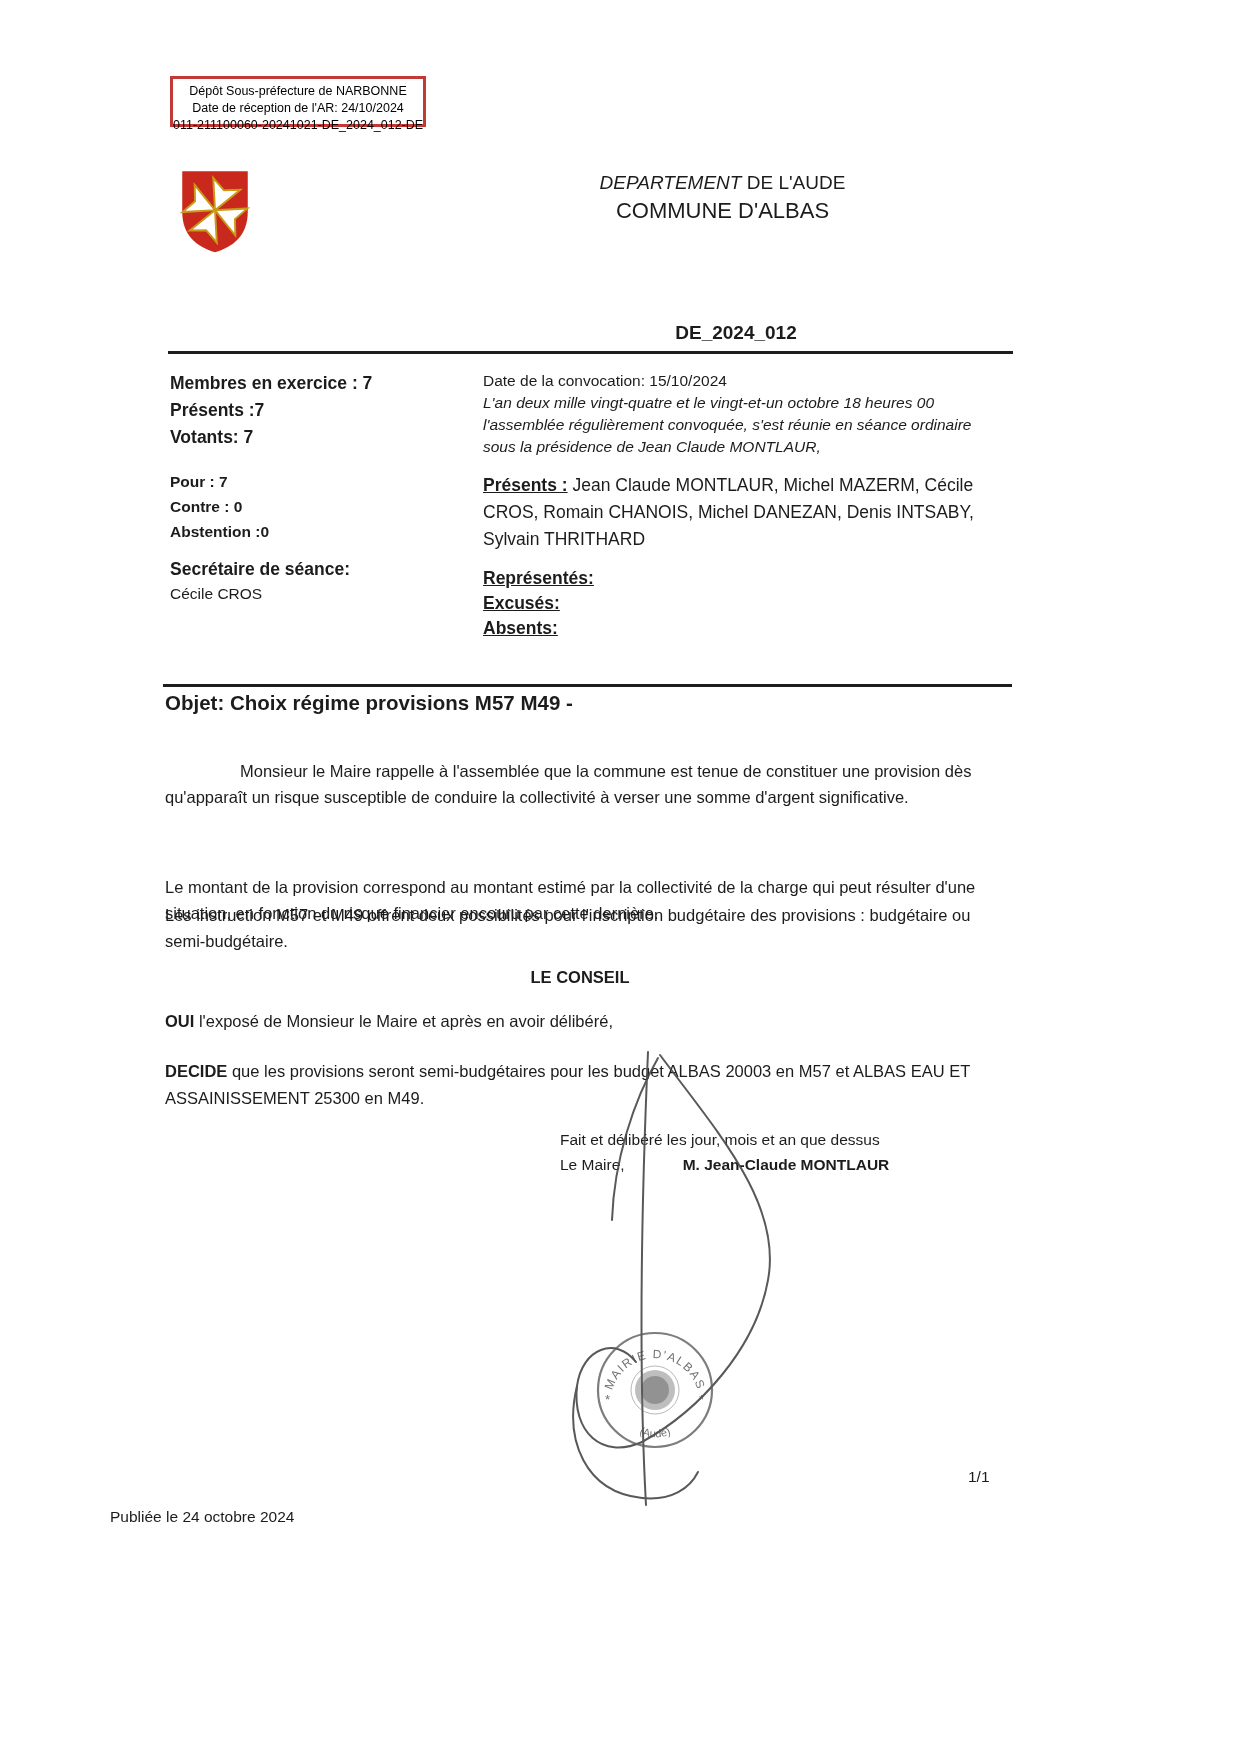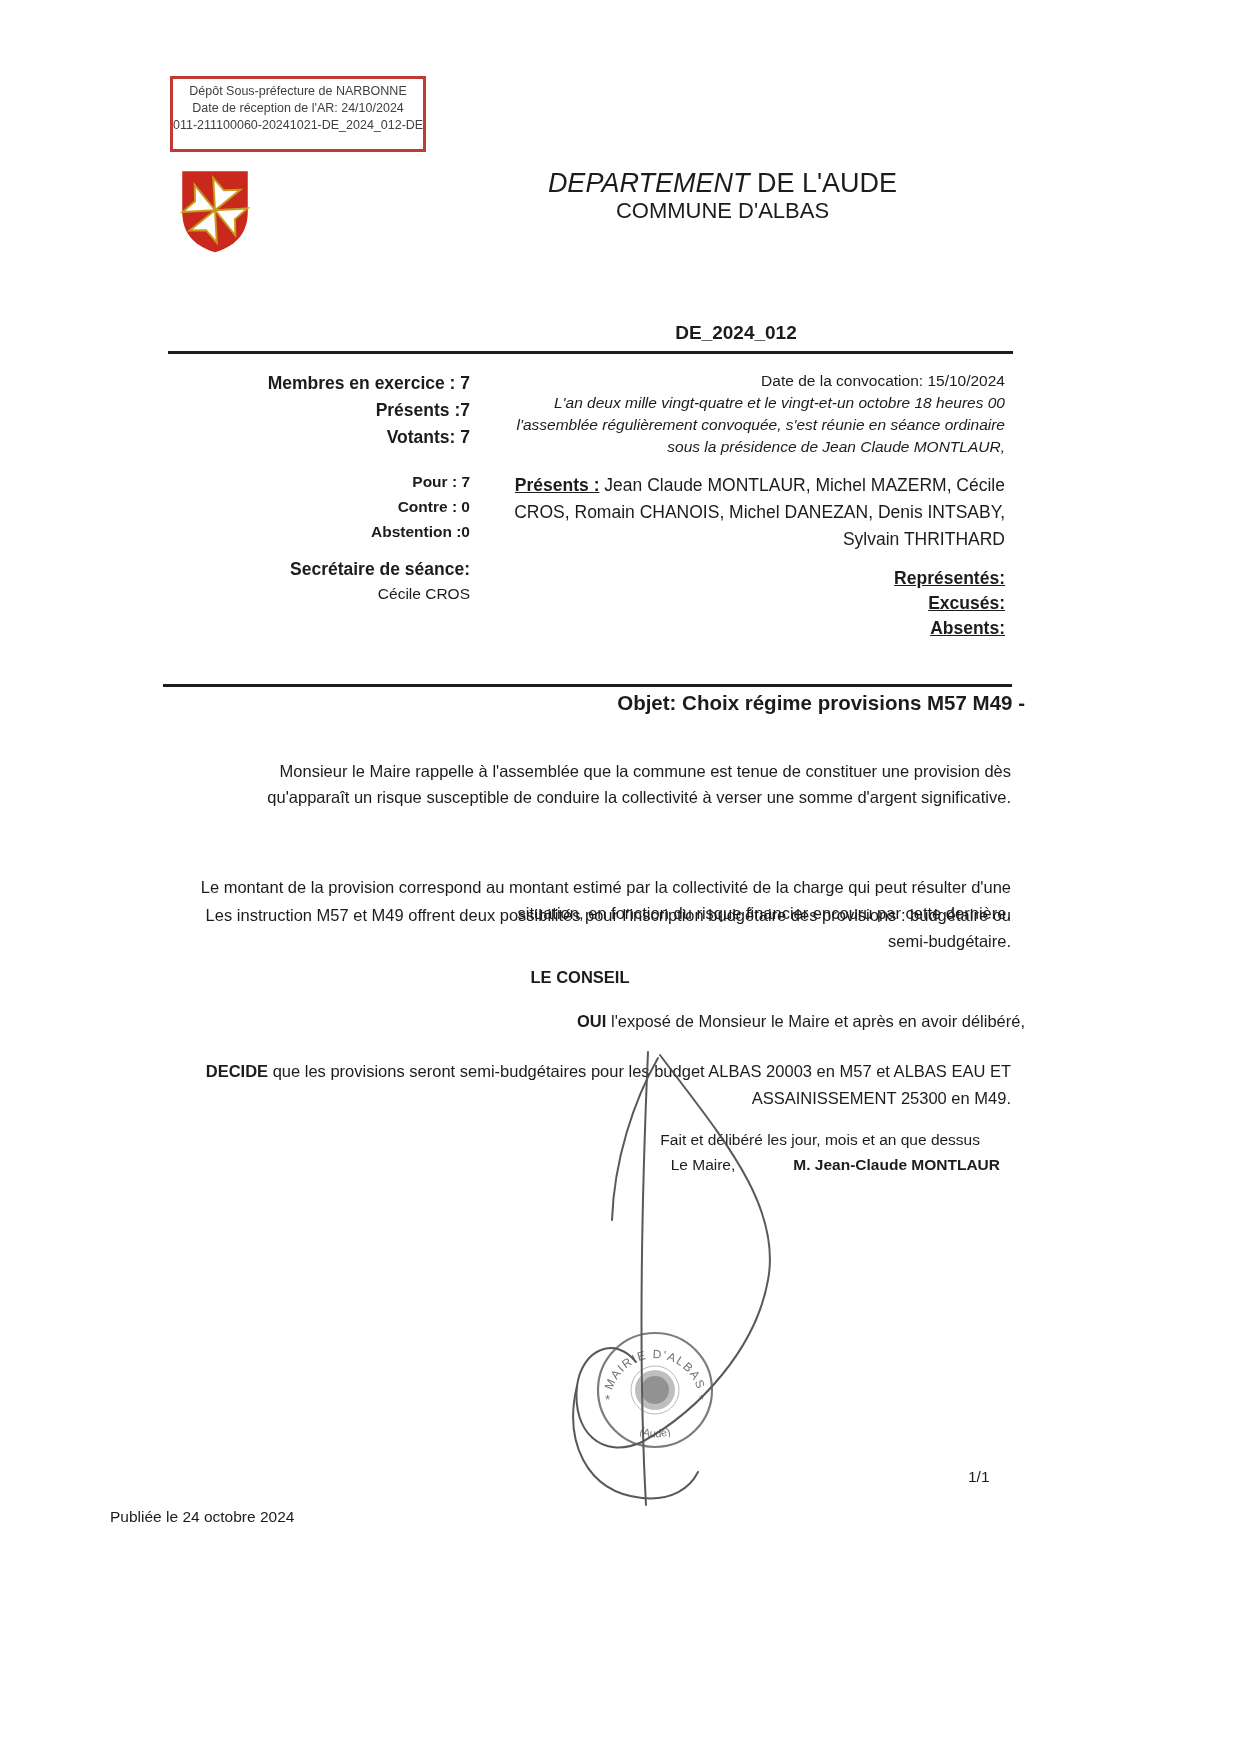--- a/index.html
+++ b/index.html
@@ -1,33 +1,33 @@
 <!DOCTYPE html>
 <html><head>
 <meta charset="utf-8">
 <style>
   * { margin:0; padding:0; box-sizing:border-box; }
   html,body { background:#ffffff; }
   body { font-family:"Liberation Sans", sans-serif; color:#1c1c1c; }
   #page { position:relative; width:1240px; height:1753px; background:#ffffff; overflow:hidden; }
 
-  .abs { position:absolute;text-align:right; }
+  .abs { position:absolute; }
 
   
-  .pref-stamp { left:170px; top:76px; width:256px; height:76px;
-    border:3px solid #c23a35; color:#404040; text-align:center;
+  .pref-stamp { left:170px; top:76px; width:256px; height:51px;
+    border:3px solid #c23a35; color:#000000; text-align:center;
     font-size:12.5px; line-height:17px; padding-top:4px; white-space:nowrap; }
   .pref-stamp .l3 { letter-spacing:0; }
 
   
   .coat { left:176px; top:168px; width:78px; height:86px; }
 
   
   .dept-line { left:440px; top:168px; width:565px; text-align:center;
-    font-size:27px; line-height:30px; }
+    font-size:19px; line-height:30px; }
   .dept-line .it { font-style:italic; }
   .commune-line { left:440px; top:196px; width:565px; text-align:center;
     font-size:22px; line-height:30px; }
 
   .seance { left:400px; top:294px; width:672px; text-align:center;
     font-weight:bold; font-size:19px; line-height:25px; }
   .denum  { left:400px; top:322px; width:672px; text-align:center;
     font-weight:bold; font-size:19px; }
 
   .rule { background:#1d1d1d; height:2.5px; }

